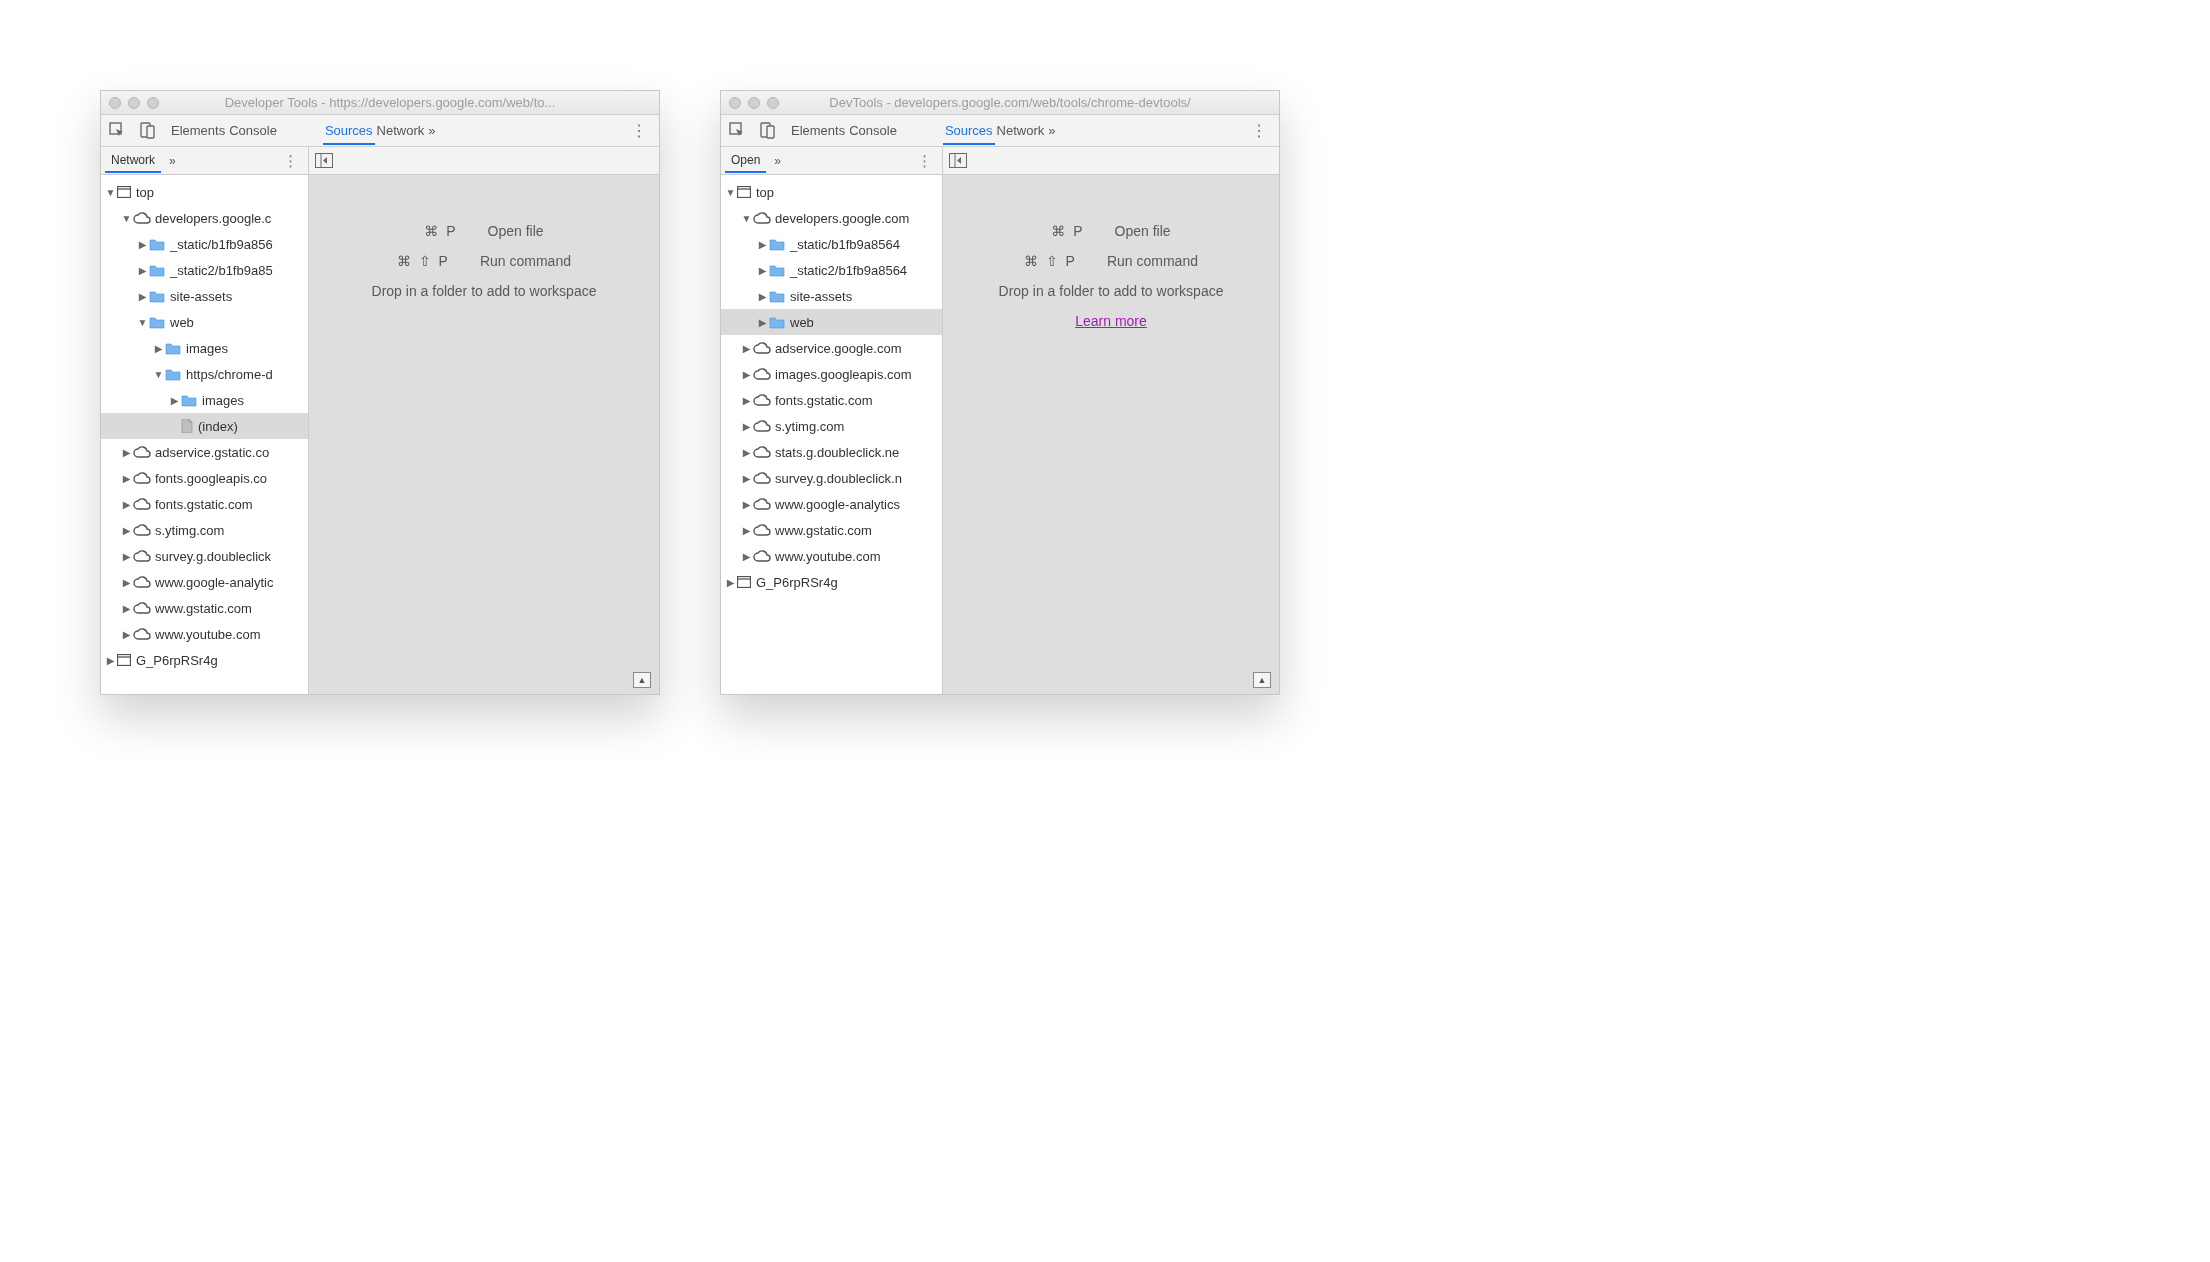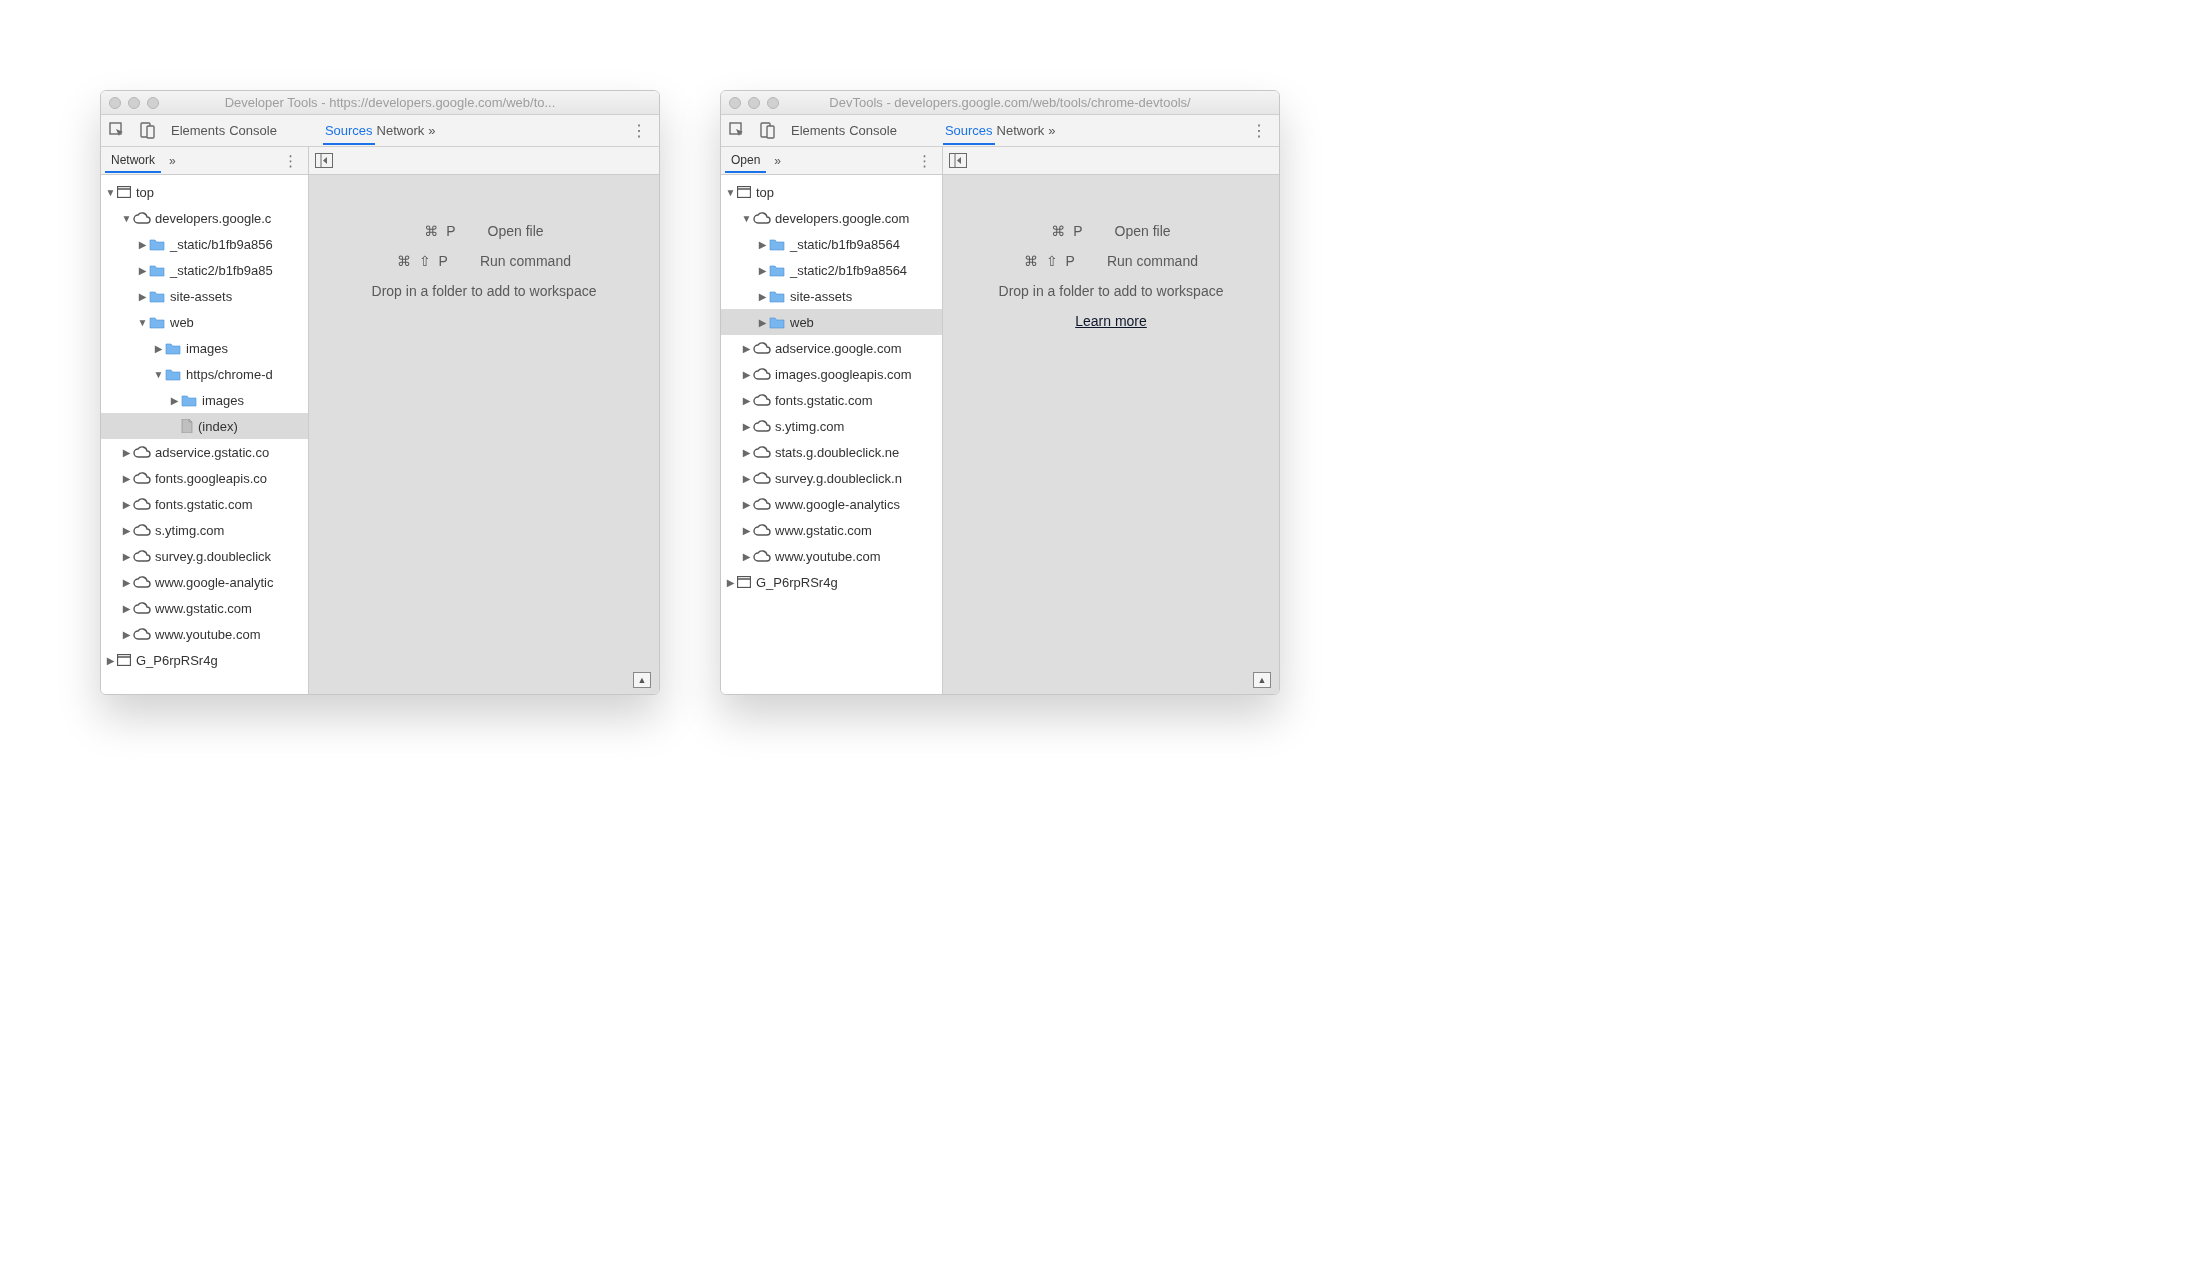--- a/index.html
+++ b/index.html
@@ -12,21 +12,21 @@
     width: 2210px;
     height: 1262px;
     padding: 90px 100px;
     display: flex;
     gap: 60px;
   }
   .window {
     width: 560px;
     height: 605px;
     border: 1px solid #c7c7c7;
-    border-radius: 6px;
+    border-radius: 0;
     box-shadow: 0 22px 44px rgba(0,0,0,0.18);
     display: flex;
     flex-direction: column;
     overflow: hidden;
     background: #fff;
   }
   .titlebar {
     height: 24px;
     background: linear-gradient(#f4f4f4,#e6e6e6);
     display: flex;
@@ -71,21 +71,21 @@
   .arrow { width:11px; text-align:center; color:#6a6a6a; font-size:10px; margin-right:1px;}
   .main {
     flex:1; background:#dedede; display:flex; flex-direction:column;
   }
   .main-head {
     height:28px; background:#f3f3f3; border-bottom:1px solid #ccc; display:flex; align-items:center; padding:0 6px; flex:0 0 auto;
   }
   .hints { flex:1; display:flex; flex-direction:column; align-items:center; gap:14px; padding-top:48px; color:#5a5a5a; font-size:14px;}
   .hint-row { display:flex; align-items:center; gap:30px;}
   .keys { font-family:inherit; color:#5a5a5a; letter-spacing:2px; white-space:pre;}
-  a.lm { color:#0f172a; text-decoration:underline;}
+  a.lm { color:#a21caf; text-decoration:underline;}
   .drawer-toggle {
     position:absolute; right:8px; bottom:6px; width:18px; height:16px;
     border:1px solid #888; display:flex; align-items:center; justify-content:center;
     font-size:9px; color:#555; background:#f5f5f5;
   }
   .main { position:relative;}
   svg { display:block;}
   .folder-ico { width:16px; height:13px; margin-right:5px; flex:0 0 auto;}
   .cloud-ico { width:18px; height:13px; margin-right:4px; flex:0 0 auto;}
   .frame-ico { width:14px; height:12px; margin-right:5px; flex:0 0 auto;}

